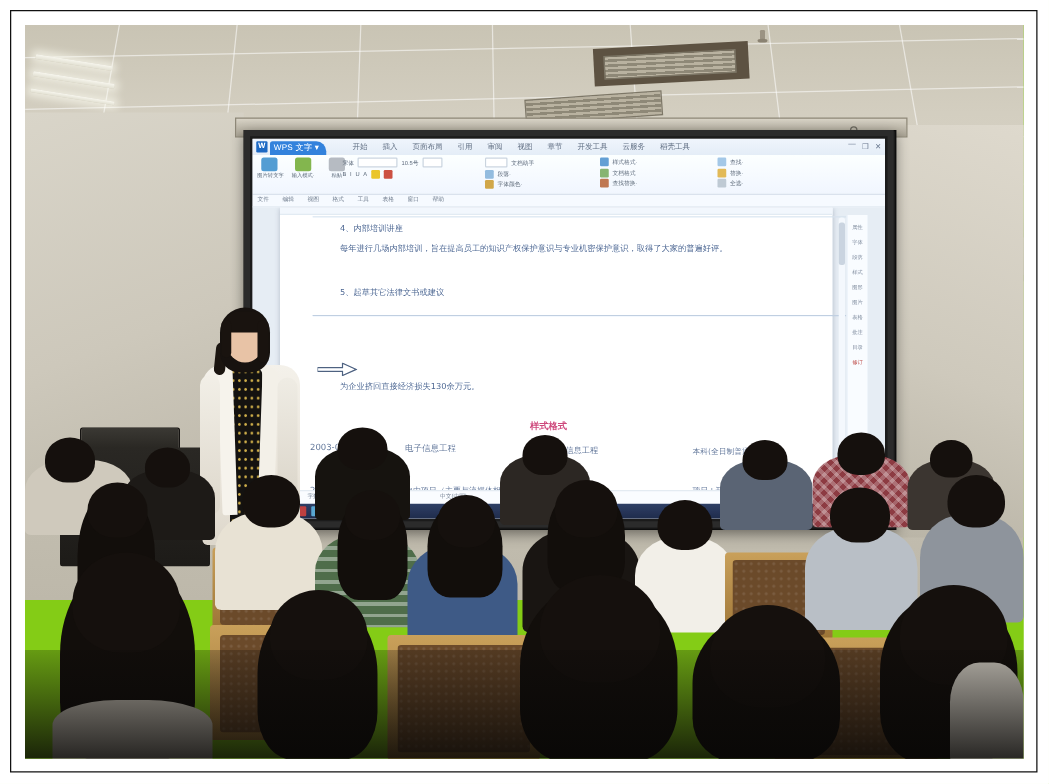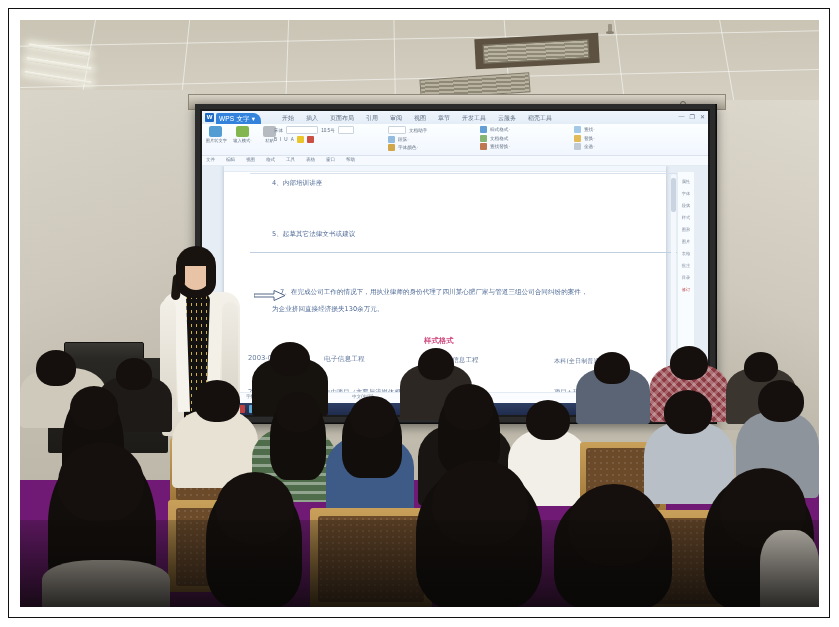--- a/index.html
+++ b/index.html
@@ -2,21 +2,21 @@
 <html><head>
 <meta charset="utf-8">
 <title>Lecture Hall Presentation Photo</title>
 <style>
   html,body{margin:0;padding:0;background:#ffffff;}
   body{width:839px;height:627px;overflow:hidden;font-family:"Liberation Sans",sans-serif;}
 
   
   #photo-frame{position:absolute;left:0;top:0;width:839px;height:627px;background:#ffffff;}
   #frame-line{position:absolute;left:8px;top:8px;width:822px;height:610px;border:1.2px solid #111;box-sizing:border-box;}
-  #photo{position:absolute;left:20px;top:20px;width:799px;height:587px;overflow:hidden;background:#701a75;}
+  #photo{position:absolute;left:20px;top:20px;width:799px;height:587px;overflow:hidden;background:#84cc16;}
 
   
   #ceiling{position:absolute;left:0;top:0;width:799px;height:200px;
     background:linear-gradient(180deg,#c9c4b4 0%,#d3cec0 35%,#d8d3c6 70%,#cdc8ba 100%);}
   .ceil-grid{position:absolute;background:rgba(255,255,255,.55);}
   #ceiling-shadow{position:absolute;left:0;top:150px;width:799px;height:55px;
     background:linear-gradient(180deg,rgba(90,85,72,0) 0%,rgba(80,75,64,.30) 60%,rgba(60,56,48,.55) 100%);}
   .fluor{position:absolute;background:linear-gradient(180deg,#f7f6ee,#e2e0d2);
     box-shadow:0 0 7px 3px rgba(255,255,245,.65);border-radius:1px;}
   .vent{position:absolute;background:repeating-linear-gradient(180deg,#b9b2a0 0 2px,#8e8877 2px 4px);
@@ -316,26 +316,26 @@
         <span class="q" style="left:104px;">表格</span>
         <span class="q" style="left:124px;">窗口</span>
         <span class="q" style="left:144px;">帮助</span>
       </div>
 
       <div id="doc-area">
         <div id="doc-page">
           <div id="doc-sep2"></div>
 
           <div class="doc-line" style="left:48px;top:13px;font-size:6.6px;">4、内部培训讲座</div>
+          <div class="doc-line" style="left:48px;top:29px;font-size:6.6px;">每年进行几场内部培训，旨在提高员工的知识产权保护意识与专业机密保护意识，取得了大家的普遍好评。</div>
           <div class="doc-line" style="left:48px;top:64px;font-size:6.6px;">5、起草其它法律文书或建议</div>
 
           <svg id="doc-arrow" viewBox="0 0 32 11">
             <polygon points="0,4 20,4 20,0.5 31,5.5 20,10.5 20,7 0,7" fill="none" stroke="#4a5f80" stroke-width="1"></polygon>
           </svg>
-          <div class="doc-line" style="left:56px;top:122px;font-size:6.6px;">7、在完成公司工作的情况下，用执业律师的身份代理了四川某心肥厂家与管道三组公司合同纠纷的案件，</div>
           <div class="doc-line" style="left:48px;top:139px;font-size:6.6px;">为企业挤回直接经济损失130余万元。</div>
 
           <div id="doc-sep"></div>
 
           <div class="doc-red" style="left:200px;top:170px;font-size:7.4px;">样式格式</div>
           <div class="doc-grey" style="left:24px;top:188px;font-size:6.8px;">2003-09/2007-07</div>
           <div class="doc-grey" style="left:100px;top:188px;font-size:6.8px;">电子信息工程</div>
           <div class="doc-grey" style="left:215px;top:190px;font-size:6.6px;">电子信息工程</div>
           <div class="doc-grey" style="left:330px;top:191px;font-size:6.2px;">本科(全日制普通等校)</div>
 

